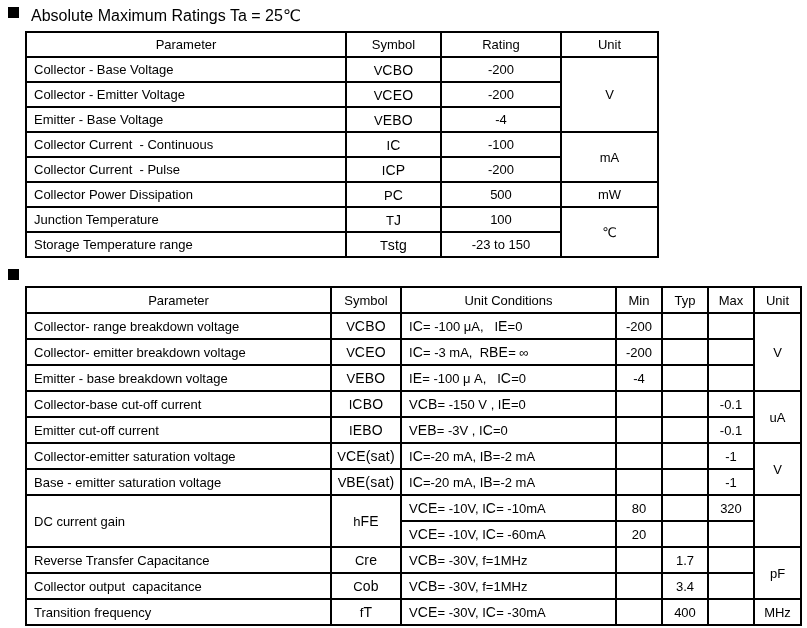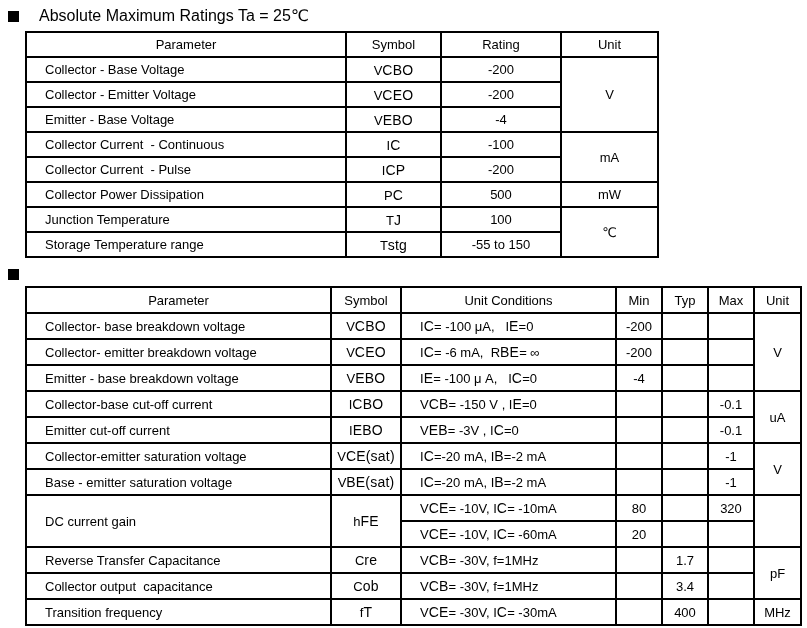--- a/index.html
+++ b/index.html
@@ -3,34 +3,34 @@
 <meta charset="utf-8">
 <style>
   html,body { margin:0; padding:0; background:#ffffff; }
   body {
     width:807px; height:628px; overflow:hidden;
     font-family:"Liberation Sans","DejaVu Sans",sans-serif;
     color:#000000;
   }
   .page { padding:7px 0 0 8px; }
   .section-heading {
-    display:flex; align-items:center; gap:20px;
+    display:flex; align-items:flex-start; gap:12px;
     font-size:16px; line-height:18px; margin:0 0 6px 0;
   }
   .bullet { width:11px; height:11px; background:#000; flex:0 0 auto; }
   table { border-collapse:collapse; table-layout:fixed; margin:0 0 0 17px; }
   .t1 { margin-bottom:11px; }
   th, td {
     border:2px solid #000;
     height:25px; box-sizing:border-box;
     font-size:13px; font-weight:normal;
     text-align:center; vertical-align:middle;
     padding:0 2px; white-space:pre; overflow:hidden;
   }
-  td.l { text-align:left; padding-left:18px; }
+  td.l { text-align:left; padding-left:7px; }
   .sub { font-size:14px; letter-spacing:0.2px; }
   .t2 td, .t2 th { height:26px; }
 </style>
 </head>
 <body>
 
 <div class="page">
 
   <div class="section-heading">
     <span class="bullet"></span>
@@ -88,21 +88,21 @@
         </tr>
         <tr>
           <td class="l"><span>Junction Temperature</span></td>
           <td><span>T</span><span class="sub">J</span></td>
           <td><span>100</span></td>
           <td rowspan="2"><span>℃</span></td>
         </tr>
         <tr>
           <td class="l"><span>Storage Temperature range</span></td>
           <td><span>T</span><span class="sub">stg</span></td>
-          <td><span>-55 to 150</span></td>
+          <td><span>-23 to 150</span></td>
         </tr>
       </tbody>
   </table>
 
   <div class="section-heading">
     <span class="bullet"></span>
   </div>
 
   <table class="t2">
     <colgroup>
@@ -120,32 +120,32 @@
           <th>Symbol</th>
           <th>Unit Conditions</th>
           <th>Min</th>
           <th>Typ</th>
           <th>Max</th>
           <th>Unit</th>
         </tr>
       </thead>
     <tbody>
         <tr>
-          <td class="l"><span>Collector- base breakdown voltage</span></td>
+          <td class="l"><span>Collector- range breakdown voltage</span></td>
           <td><span>V</span><span class="sub">CBO</span></td>
           <td class="l"><span>I</span><span class="sub">C</span><span>= -100 μA,   I</span><span class="sub">E</span><span>=0</span></td>
           <td><span>-200</span></td>
           <td></td>
           <td></td>
           <td rowspan="3"><span>V</span></td>
         </tr>
         <tr>
           <td class="l"><span>Collector- emitter breakdown voltage</span></td>
           <td><span>V</span><span class="sub">CEO</span></td>
-          <td class="l"><span>I</span><span class="sub">C</span><span>= -6 mA,  R</span><span class="sub">BE</span><span>= ∞</span></td>
+          <td class="l"><span>I</span><span class="sub">C</span><span>= -3 mA,  R</span><span class="sub">BE</span><span>= ∞</span></td>
           <td><span>-200</span></td>
           <td></td>
           <td></td>
         </tr>
         <tr>
           <td class="l"><span>Emitter - base breakdown voltage</span></td>
           <td><span>V</span><span class="sub">EBO</span></td>
           <td class="l"><span>I</span><span class="sub">E</span><span>= -100 μ A,   I</span><span class="sub">C</span><span>=0</span></td>
           <td><span>-4</span></td>
           <td></td>

